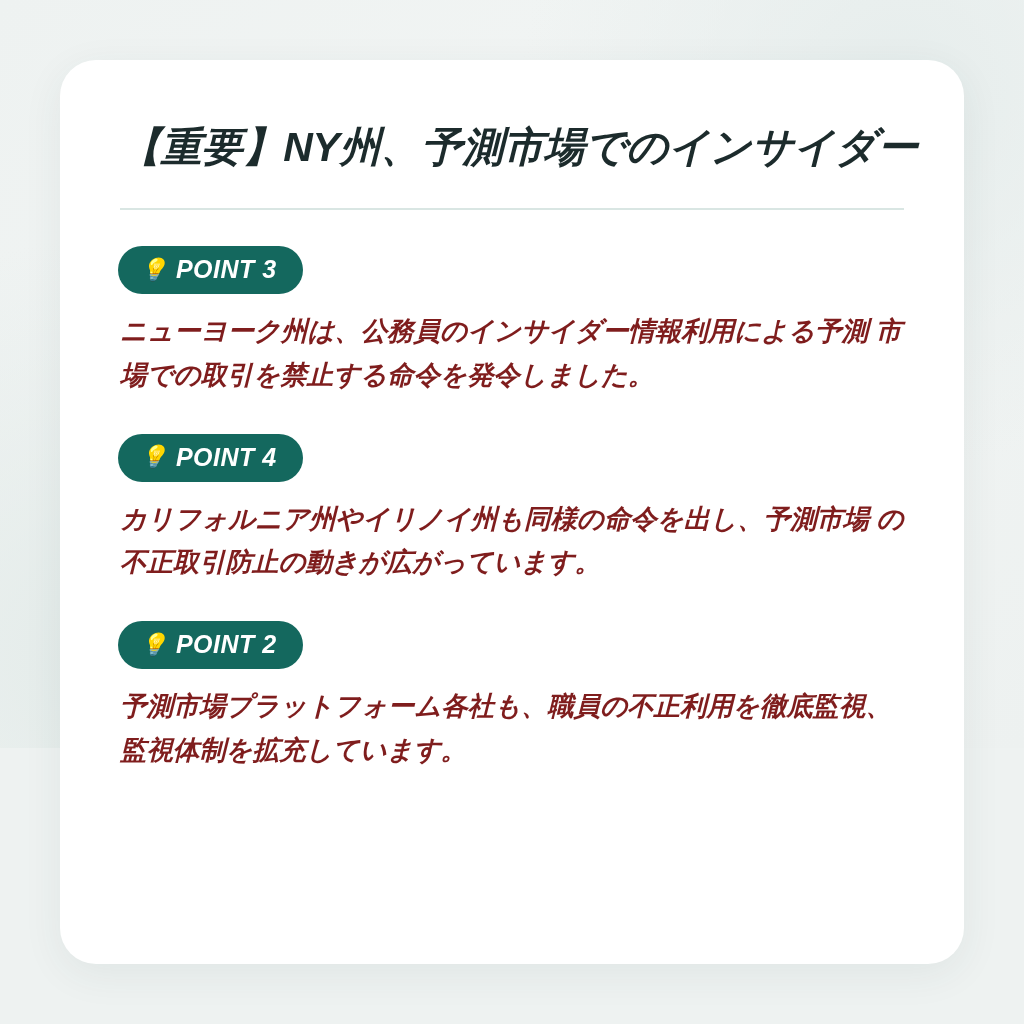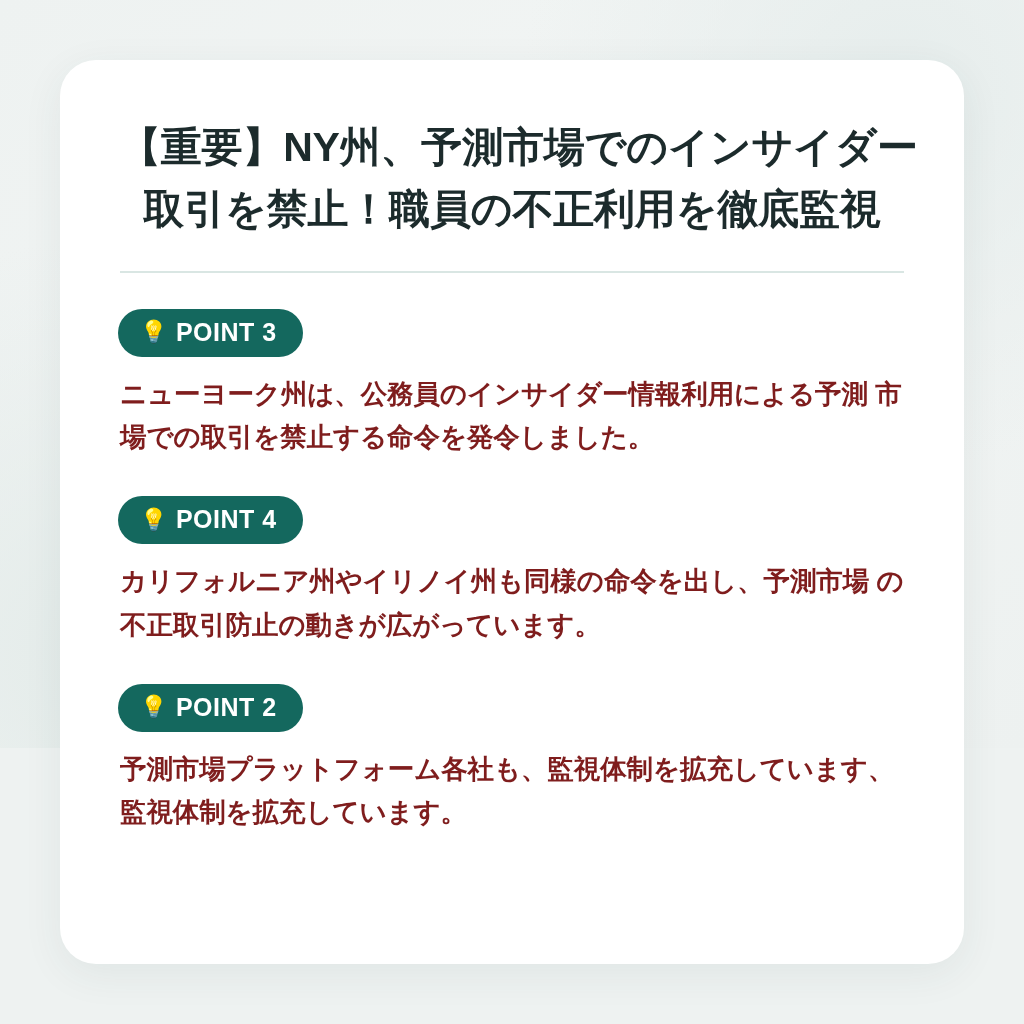--- a/index.html
+++ b/index.html
@@ -15,20 +15,21 @@
   }
   .canvas {
     position: relative;
     width: 1024px;
     height: 748px;
     background:
       radial-gradient(circle at 12% 88%, #e3ebe9 0%, rgba(227,235,233,0) 38%),
       radial-gradient(circle at 88% 12%, #e6edec 0%, rgba(230,237,236,0) 34%),
       linear-gradient(135deg, #eef2f1 0%, #f2f5f4 50%, #edf1f0 100%);
     box-sizing: border-box;
+    font-style: italic;
   }
   .card {
     position: absolute;
     left: 60px;
     top: 60px;
     width: 904px;
     height: 904px;
     background: #ffffff;
     border-radius: 36px;
     box-sizing: border-box;
@@ -91,21 +92,20 @@
   }
 </style>
 </head>
 <body>
 
 <div class="canvas">
   <div class="card">
 
     <h1 class="title">
       <span class="title-line">【重要】NY州、予測市場でのインサイダー</span>
-      <span class="title-line">取引を禁止！職員の不正利用を徹底監視</span>
     </h1>
 
     <hr class="divider">
 
     <div class="points">
 
       <div class="point-block">
         <div class="badge">
           <span class="bulb">💡</span>
           <span>POINT 3</span>
@@ -126,20 +126,20 @@
           <span>の不正取引防止の動きが広がっています。</span>
         </p>
       </div>
 
       <div class="point-block">
         <div class="badge">
           <span class="bulb">💡</span>
           <span>POINT 2</span>
         </div>
         <p class="point-text">
-          <span>予測市場プラットフォーム各社も、監視体制を拡充しています、</span>
+          <span>予測市場プラットフォーム各社も、職員の不正利用を徹底監視、</span>
           <span>監視体制を拡充しています。</span>
         </p>
       </div>
 
     </div>
   </div>
 </div>
 
 </body></html>

